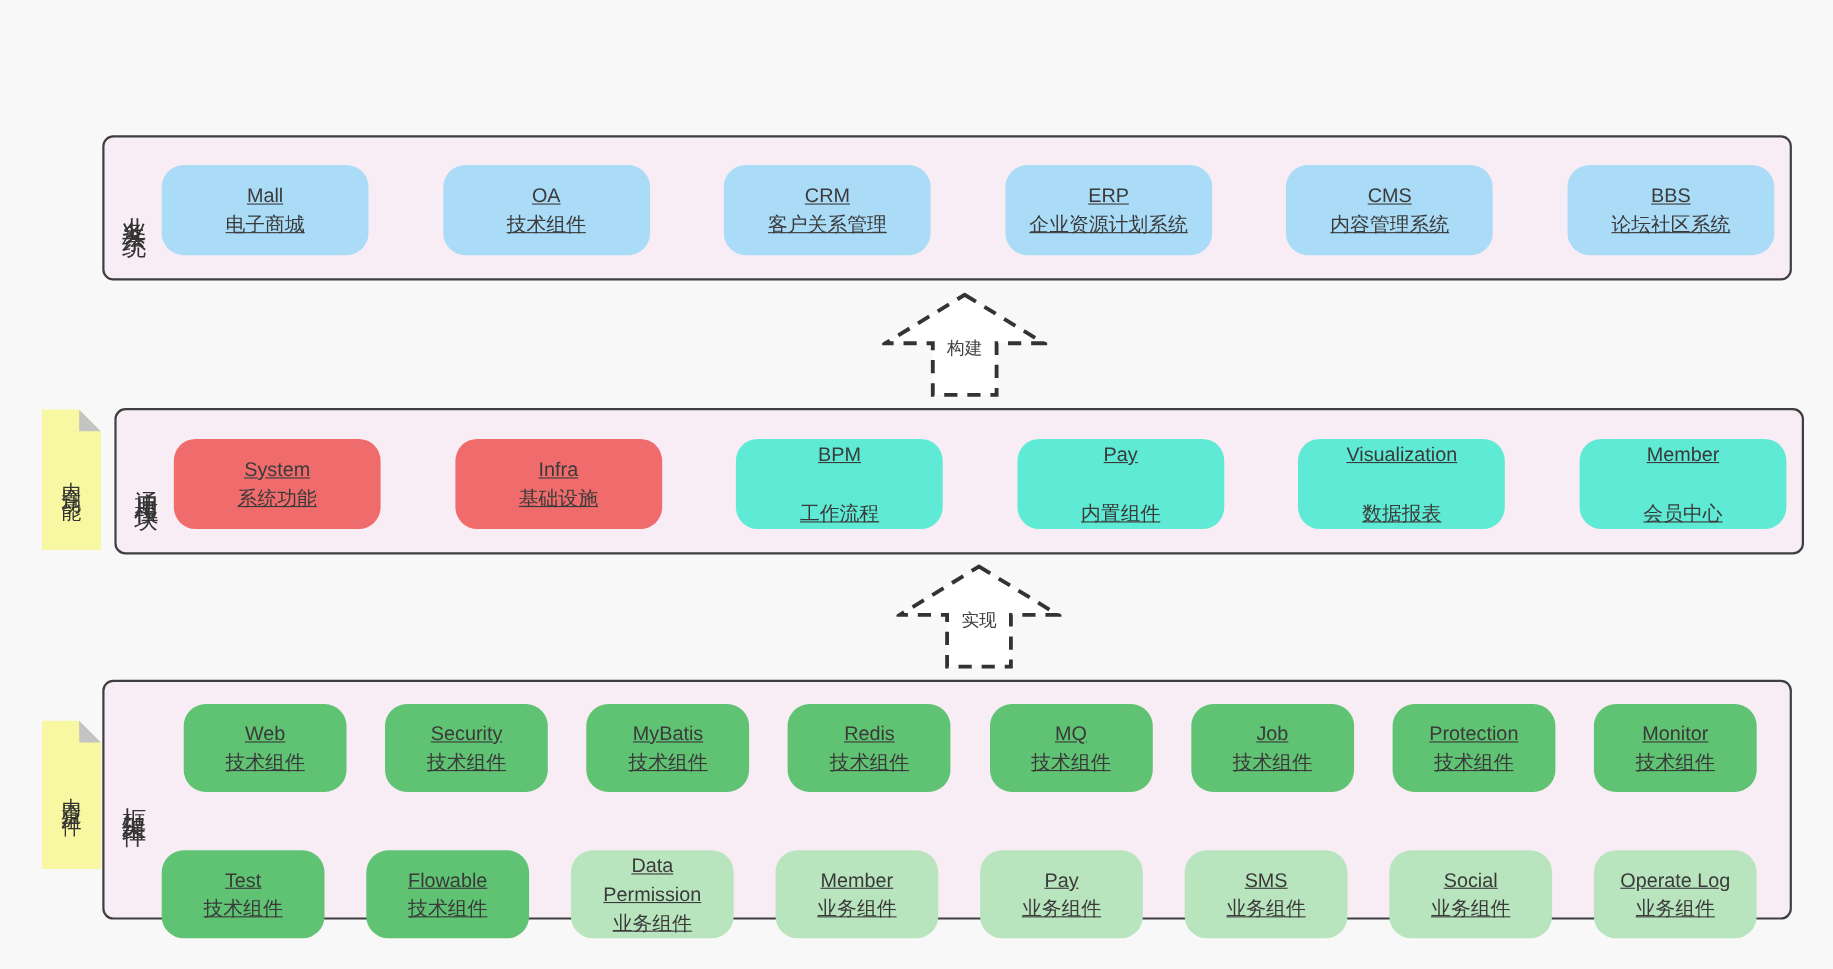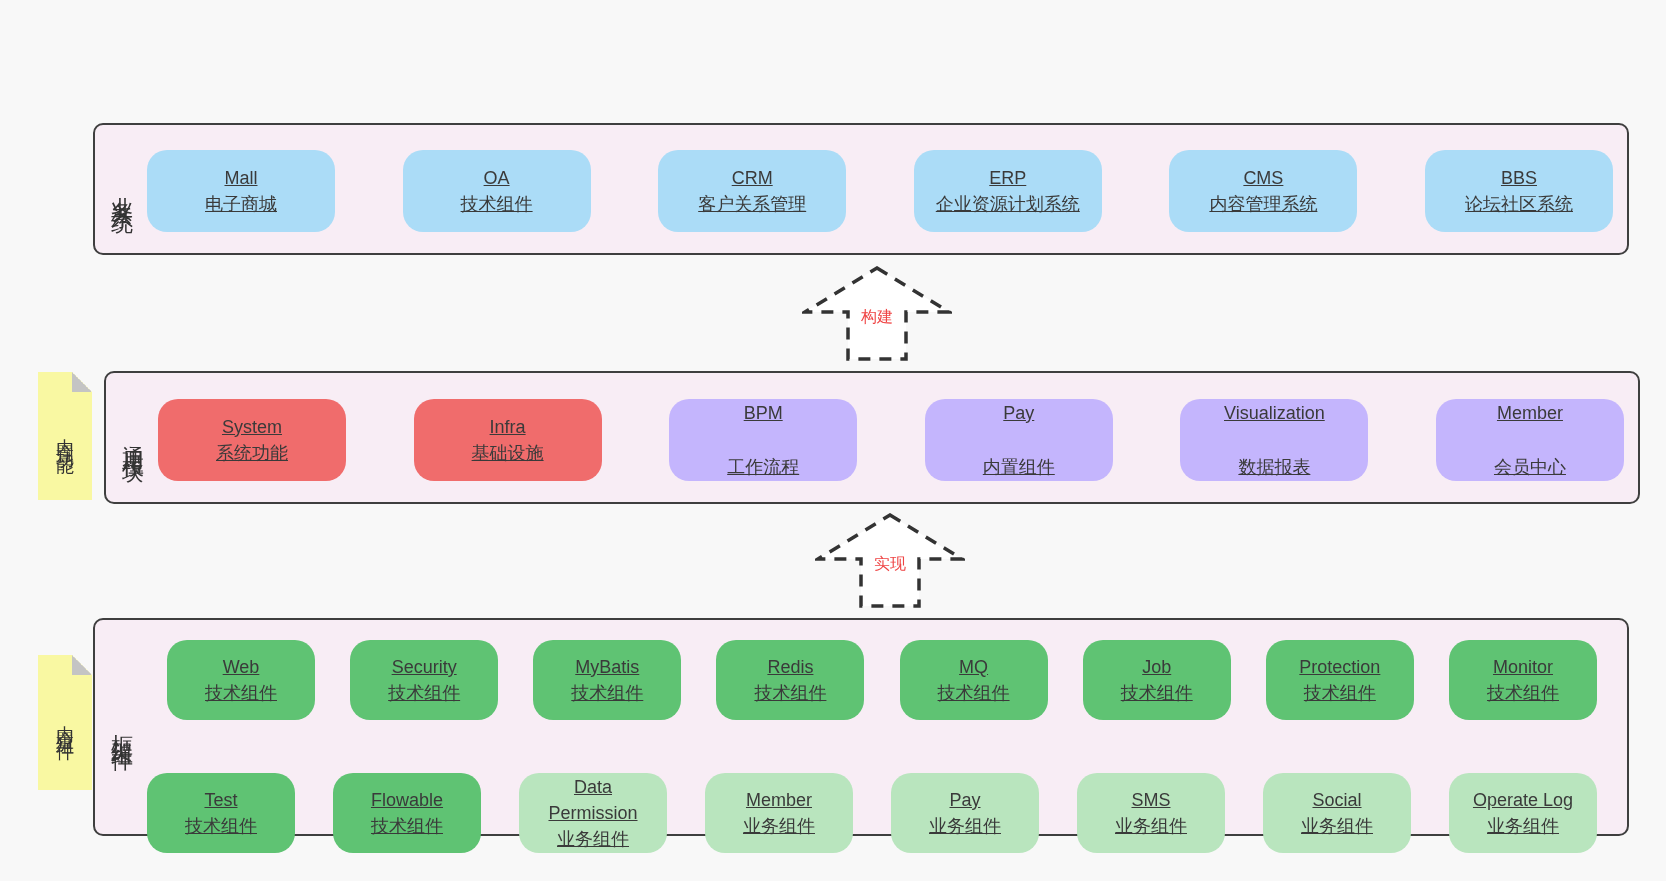--- a/index.html
+++ b/index.html
@@ -57,21 +57,21 @@
     text-align:center;
     font-size:18px;
     line-height:1.45;
     padding:0 6px;
     box-sizing:border-box;
     text-decoration:underline;
   }
   .box.sm{width:148px;height:80px;padding:0 14px;}
   .blue{background:#ABDCF7;}
   .red{background:#F06C6C;}
-  .pink{background:#c4b5fd;gap:28px;}
+  .pink{background:#5eead4;gap:28px;}
   .green{background:#5FC373;}
   .green-light{background:#B9E5BE;}
   .note{
     position:absolute;
     width:54px;
     background:#F9F8A2;
     clip-path:polygon(0 0, calc(100% - 20px) 0, 100% 20px, 100% 100%, 0 100%);
   }
   .note::after{
     content:"";
@@ -101,21 +101,21 @@
   .arrow-implement{left:815px;top:513px;}
   .arrow svg{display:block;width:150px;height:96px;}
   .arrow-label{
     position:absolute;
     left:50%;top:40px;
     transform:translateX(-50%);
     background:#FFFFFF;
     font-size:16px;
     padding:1px 3px;
     white-space:nowrap;
-    color:#ef4444;
+    color:#404040;
   }
 </style>
 </head>
 <body>
 
 <div class="canvas">
 
   <div class="panel panel-business">
     <div class="vlabel">业务系统</div>
     <div class="row row-business">

